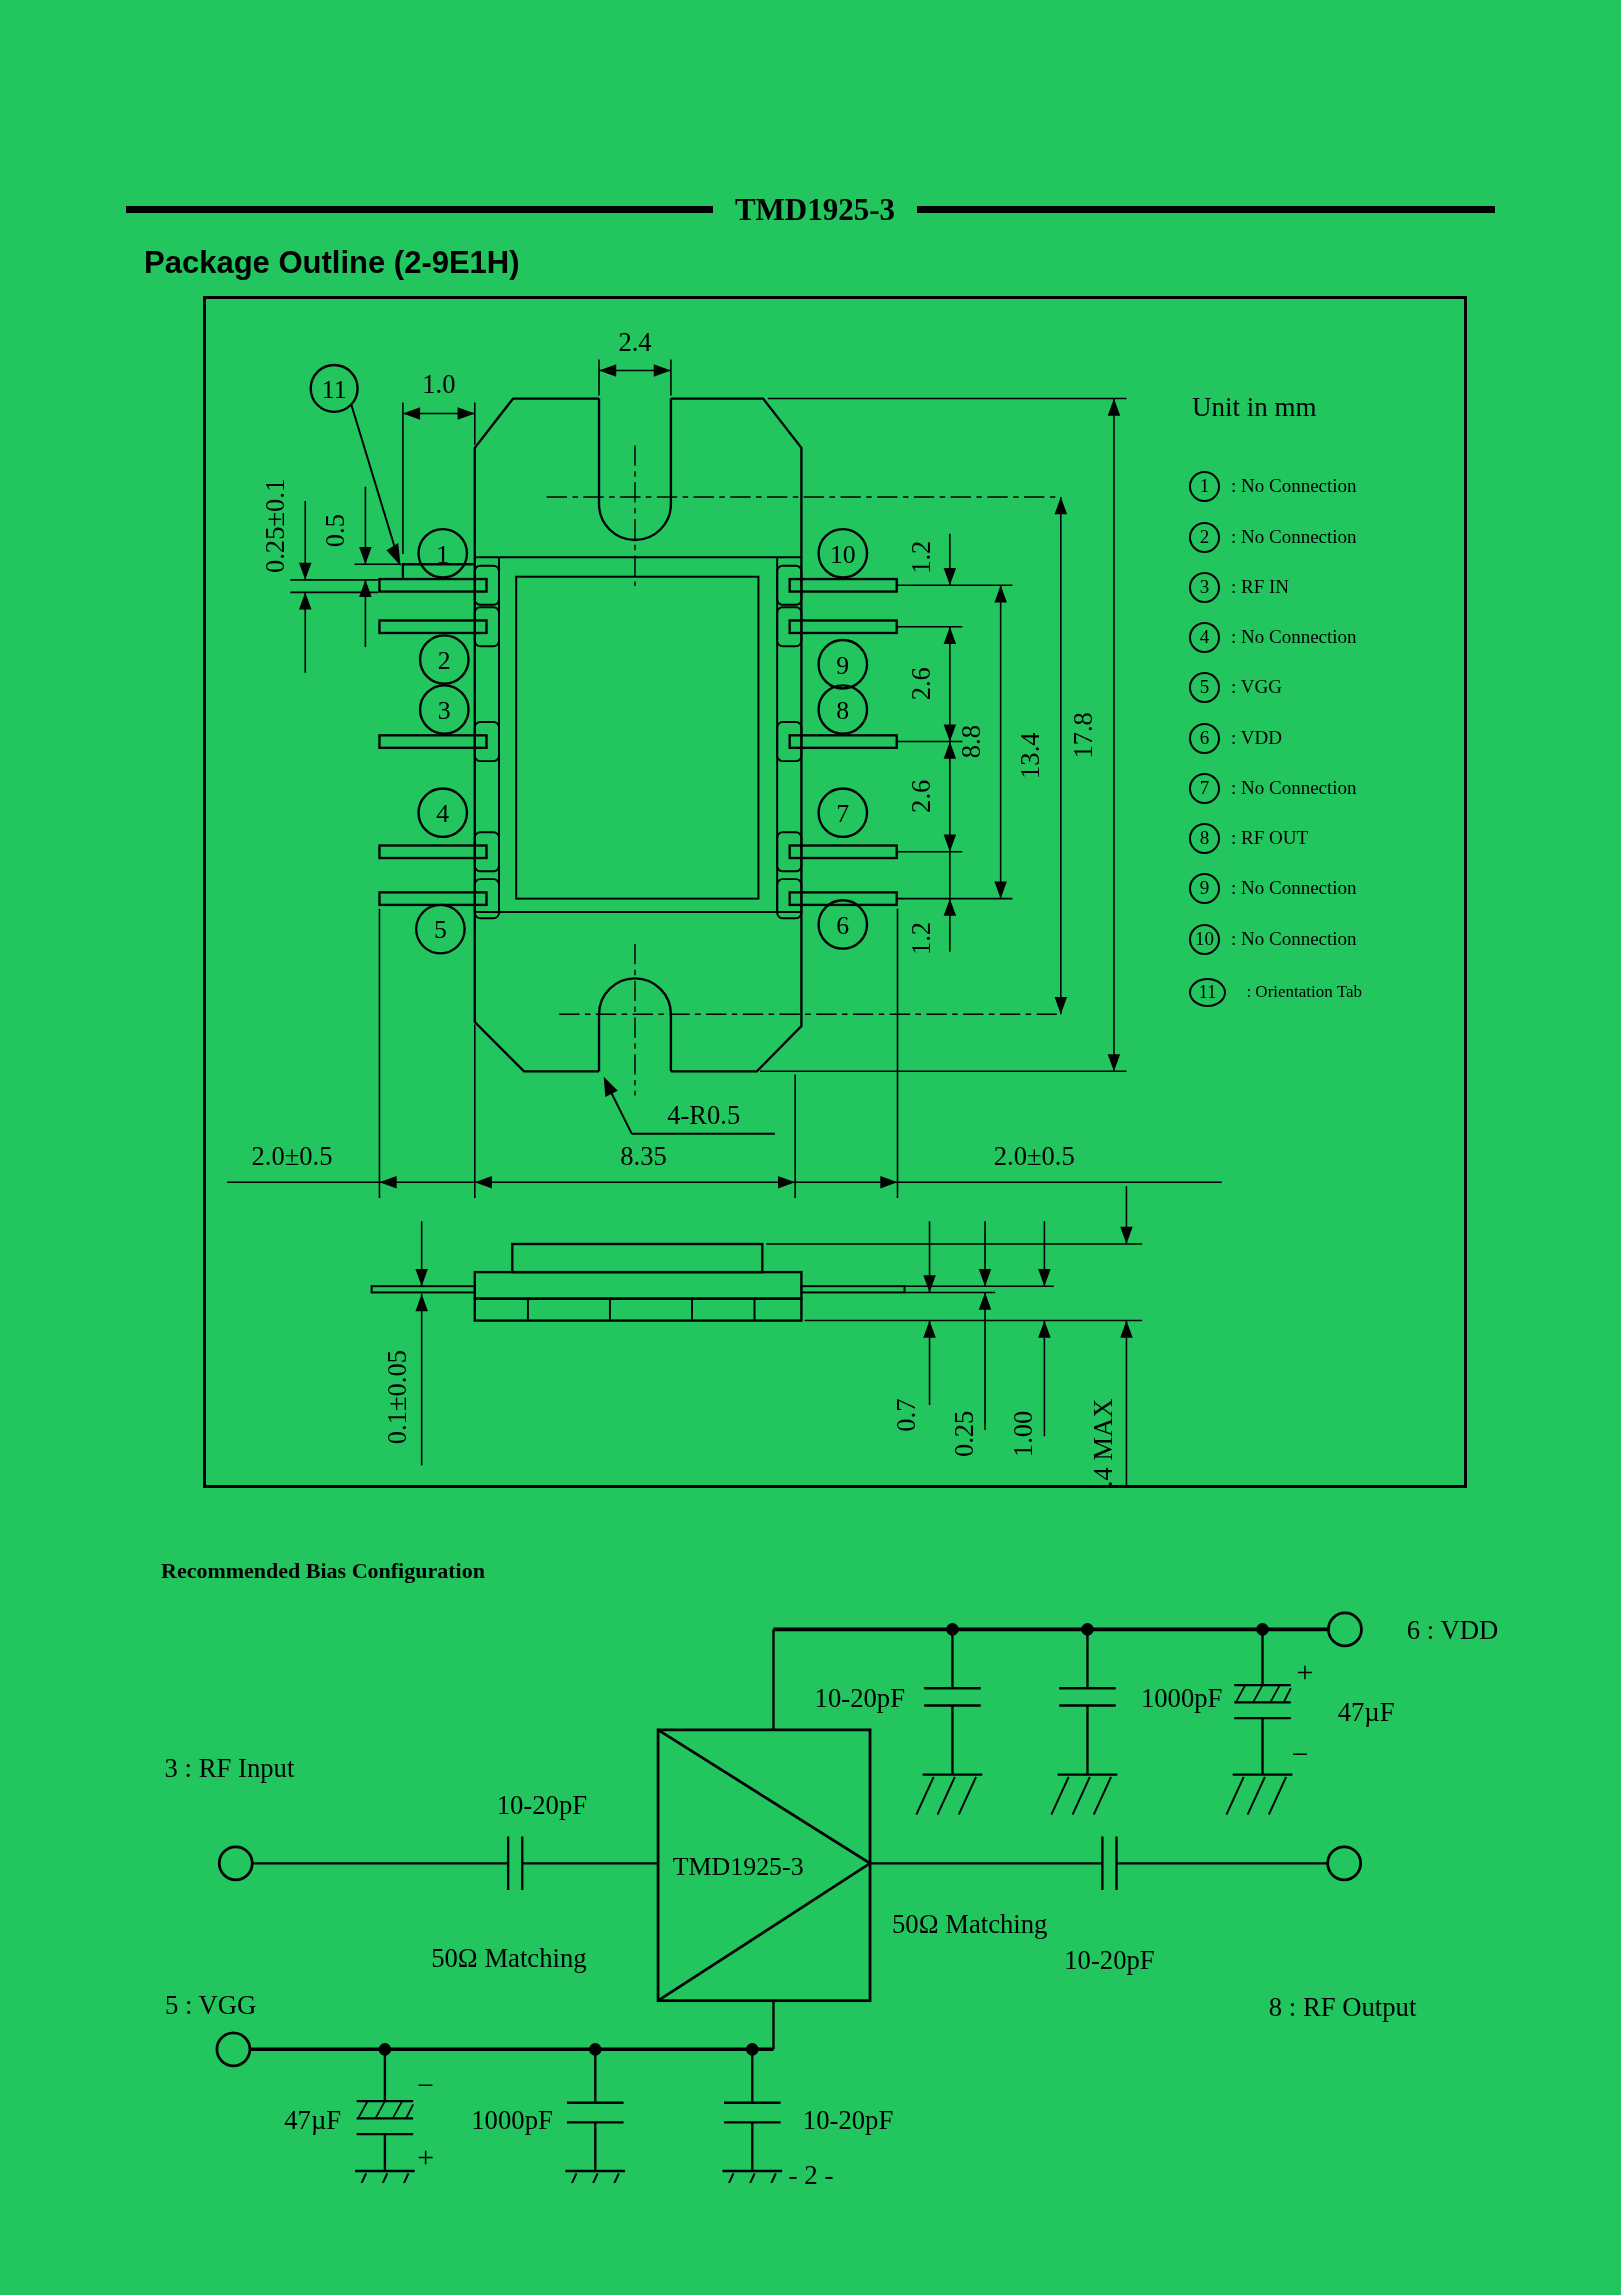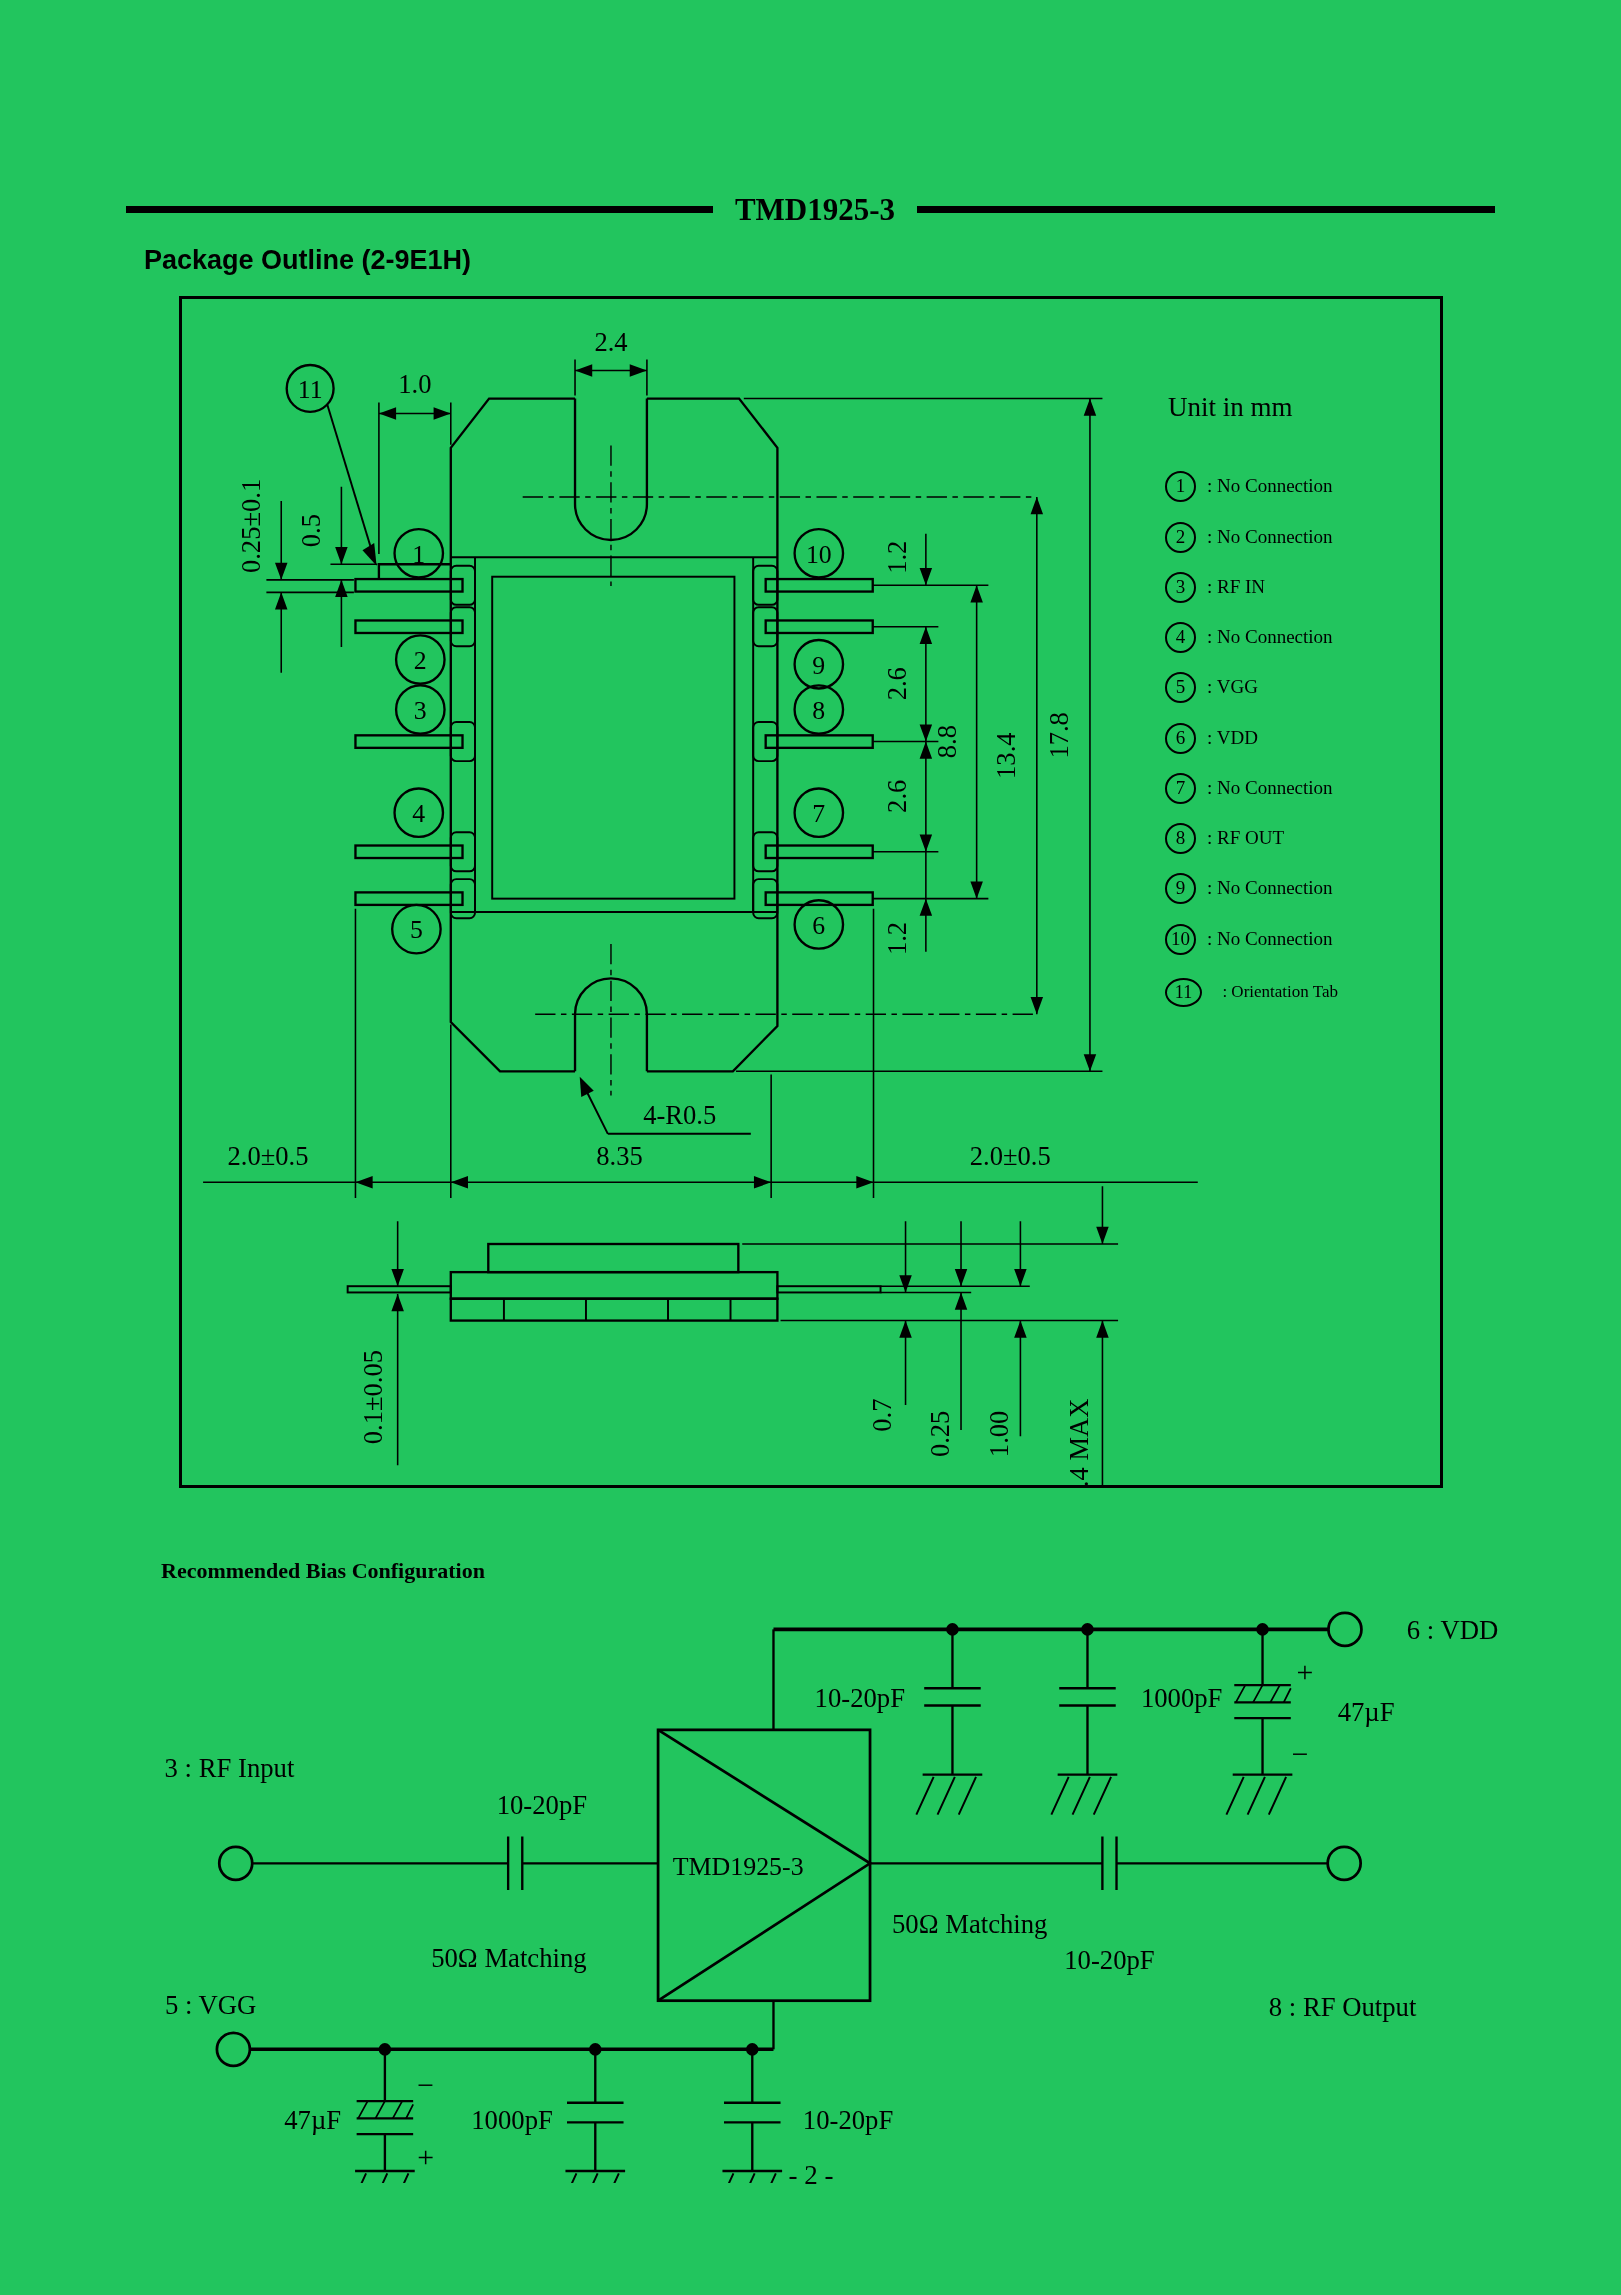--- a/index.html
+++ b/index.html
@@ -1,23 +1,23 @@
 <!DOCTYPE html>
 <html style="font-size:12.6px"><head>
 <meta charset="utf-8">
 <style>
   html,body{margin:0;padding:0;background:#888;}
   .page{position:relative;width:1622px;height:2295px;background:#22c55e;
         font-family:"Liberation Serif",serif;color:#000;overflow:hidden;}
   .abs{position:absolute;}
   .rule{background:#000;height:7px;}
   .doc-title{font-weight:bold;font-size:31px;text-align:center;white-space:nowrap;}
-  .h-outline{font-family:"Liberation Sans",sans-serif;font-weight:bold;font-size:27px;white-space:nowrap;}
+  .h-outline{font-family:"Liberation Sans",sans-serif;font-weight:bold;font-size:31px;white-space:nowrap;}
   .h-bias{font-weight:bold;font-size:22px;white-space:nowrap;}
-  .outline-box{border:3.1px solid #000;}
+  .outline-box{border:3.1px solid #000;margin-left:24px;}
   .legend{font-size:26px;}
   .legend-unit{font-size:27px;white-space:nowrap;}
   .legend-item{position:absolute;left:0;display:flex;align-items:center;white-space:nowrap;height:38px;}
   .lg-circle{display:inline-flex;align-items:center;justify-content:center;
              width:27px;height:27px;border:2.4px solid #000;border-radius:50%;
              font-size:19px;flex:0 0 auto;margin-right:11px;}
   .lg-circle.wide{width:33px;height:25px;font-size:18px;margin-right:20.4px;}
   .lg-text{font-size:19px;}
   .lg-text.small{font-size:17px;}
   .pageno{font-size:27px;text-align:center;width:100%;}

